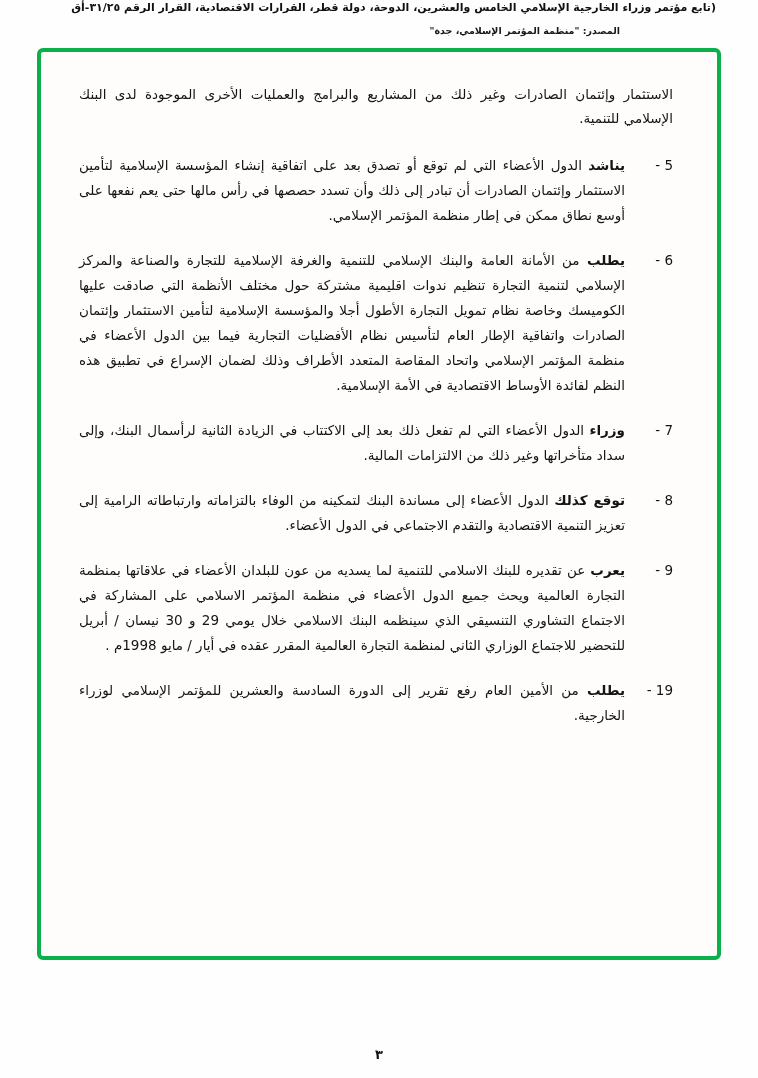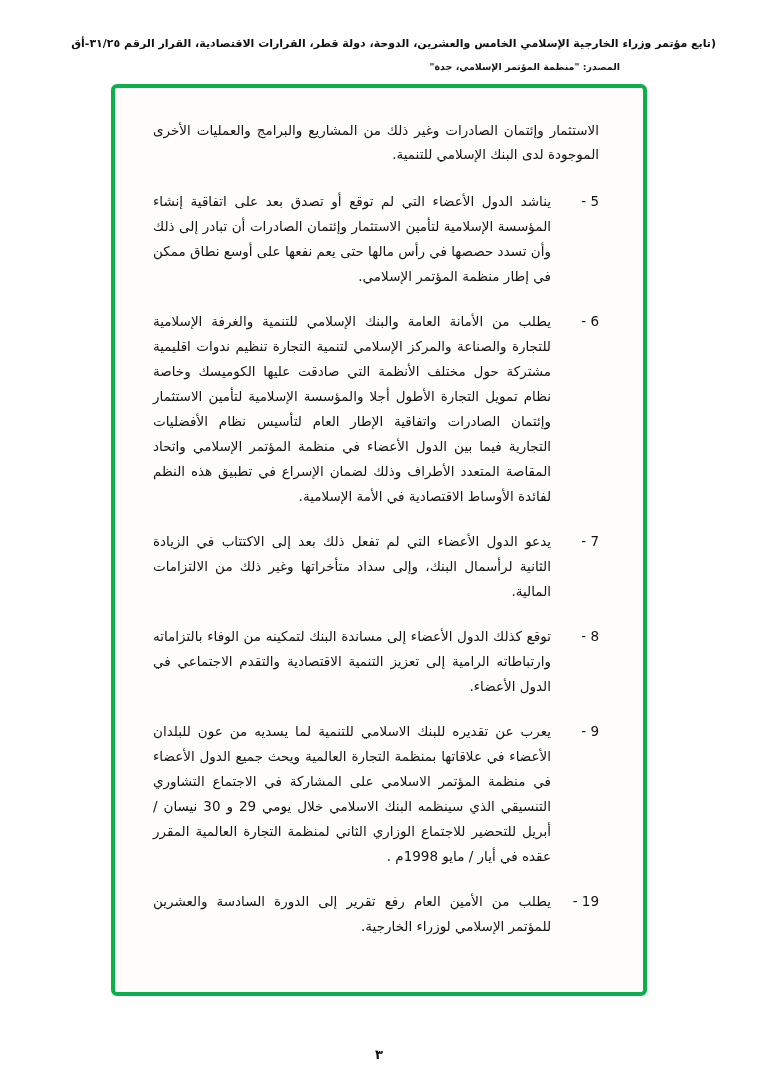--- a/index.html
+++ b/index.html
@@ -12,40 +12,39 @@
     width: 758px;
     height: 1078px;
     margin: 0 auto;
     background: #fefefe;
     overflow: hidden;
     direction: rtl;
     font-family: "DejaVu Sans", sans-serif;
     color: #141414;
   }
   .page-header {
-    padding-top: 36px;
   }
   .header-line1 {
     margin: 0 42px 0 24px;
     font-size: 11px;
     font-weight: bold;
     text-align: right;
     line-height: 1.5;
     color: #101010;
   }
   .header-line2 {
     margin: 8px 138px 0 0;
     font-size: 9.5px;
     font-weight: bold;
     text-align: right;
     color: #181818;
   }
   .green-frame {
     box-sizing: border-box;
-    width: 536px;
+    width: 684px;
     min-height: 912px;
     margin: 12px auto 0 auto;
     border: 4px solid #0cb04a;
     border-radius: 6px;
     padding: 30px 44px 22px 38px;
     background: #fefdfb;
   }
   .content {
     direction: rtl;
   }
@@ -69,21 +68,21 @@
     white-space: nowrap;
   }
   .item-text {
     flex: 1 1 auto;
     margin: 0;
     font-size: 13.5px;
     line-height: 1.85;
     text-align: justify;
   }
   .lead {
-    font-weight: normal;
+    font-weight: bold;
   }
   .page-number {
     position: absolute;
     left: 0;
     right: 0;
     bottom: 16px;
     text-align: center;
     font-size: 13px;
     font-weight: bold;
     color: #101010;
@@ -108,21 +107,21 @@
     <p class="item-text"><strong class="lead">يناشد</strong><span class="rest"> الدول الأعضاء التي لم توقع أو تصدق بعد على اتفاقية إنشاء المؤسسة الإسلامية لتأمين الاستثمار وإئتمان الصادرات أن تبادر إلى ذلك وأن تسدد حصصها في رأس مالها حتى يعم نفعها على أوسع نطاق ممكن في إطار منظمة المؤتمر الإسلامي.</span></p>
   </div>
 
   <div class="item">
     <span class="marker">- 6</span>
     <p class="item-text"><strong class="lead">يطلب</strong><span class="rest"> من الأمانة العامة والبنك الإسلامي للتنمية والغرفة الإسلامية للتجارة والصناعة والمركز الإسلامي لتنمية التجارة تنظيم ندوات اقليمية مشتركة حول مختلف الأنظمة التي صادقت عليها الكوميسك وخاصة نظام تمويل التجارة الأطول أجلا والمؤسسة الإسلامية لتأمين الاستثمار وإئتمان الصادرات واتفاقية الإطار العام لتأسيس نظام الأفضليات التجارية فيما بين الدول الأعضاء في منظمة المؤتمر الإسلامي واتحاد المقاصة المتعدد الأطراف وذلك لضمان الإسراع في تطبيق هذه النظم لفائدة الأوساط الاقتصادية في الأمة الإسلامية.</span></p>
   </div>
 
   <div class="item">
     <span class="marker">- 7</span>
-    <p class="item-text"><strong class="lead">يدعو</strong><span class="rest"> الدول الأعضاء التي لم تفعل ذلك بعد إلى الاكتتاب في الزيادة الثانية لرأسمال البنك، وإلى سداد متأخراتها وغير ذلك من الالتزامات المالية.</span></p>
+    <p class="item-text"><strong class="lead">وزراء</strong><span class="rest"> الدول الأعضاء التي لم تفعل ذلك بعد إلى الاكتتاب في الزيادة الثانية لرأسمال البنك، وإلى سداد متأخراتها وغير ذلك من الالتزامات المالية.</span></p>
   </div>
 
   <div class="item">
     <span class="marker">- 8</span>
     <p class="item-text"><strong class="lead">توقع كذلك</strong><span class="rest"> الدول الأعضاء إلى مساندة البنك لتمكينه من الوفاء بالتزاماته وارتباطاته الرامية إلى تعزيز التنمية الاقتصادية والتقدم الاجتماعي في الدول الأعضاء.</span></p>
   </div>
 
   <div class="item">
     <span class="marker">- 9</span>
     <p class="item-text"><strong class="lead">يعرب</strong><span class="rest"> عن تقديره للبنك الاسلامي للتنمية لما يسديه من عون للبلدان الأعضاء في علاقاتها بمنظمة التجارة العالمية ويحث جميع الدول الأعضاء في منظمة المؤتمر الاسلامي على المشاركة في الاجتماع التشاوري التنسيقي الذي سينظمه البنك الاسلامي خلال يومي 29 و 30 نيسان / أبريل للتحضير للاجتماع الوزاري الثاني لمنظمة التجارة العالمية المقرر عقده في أيار / مايو 1998م .</span></p>

